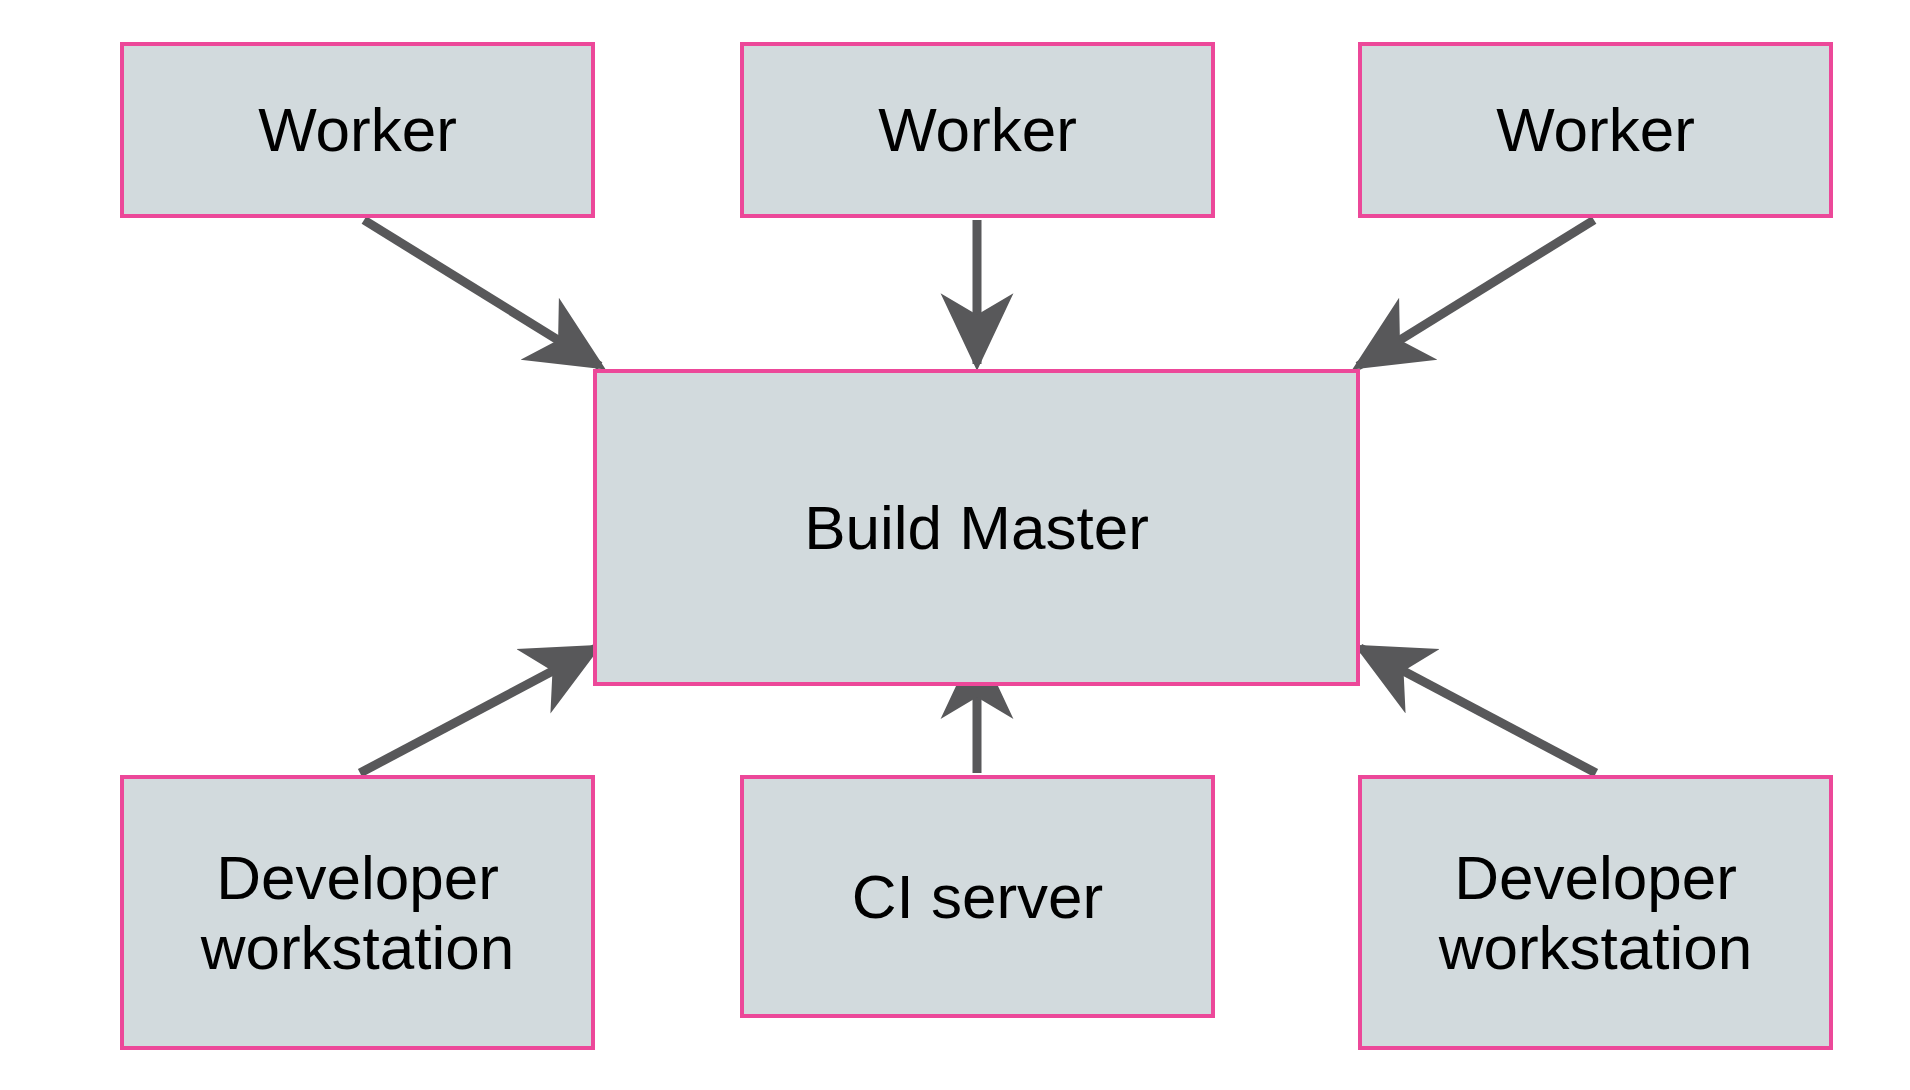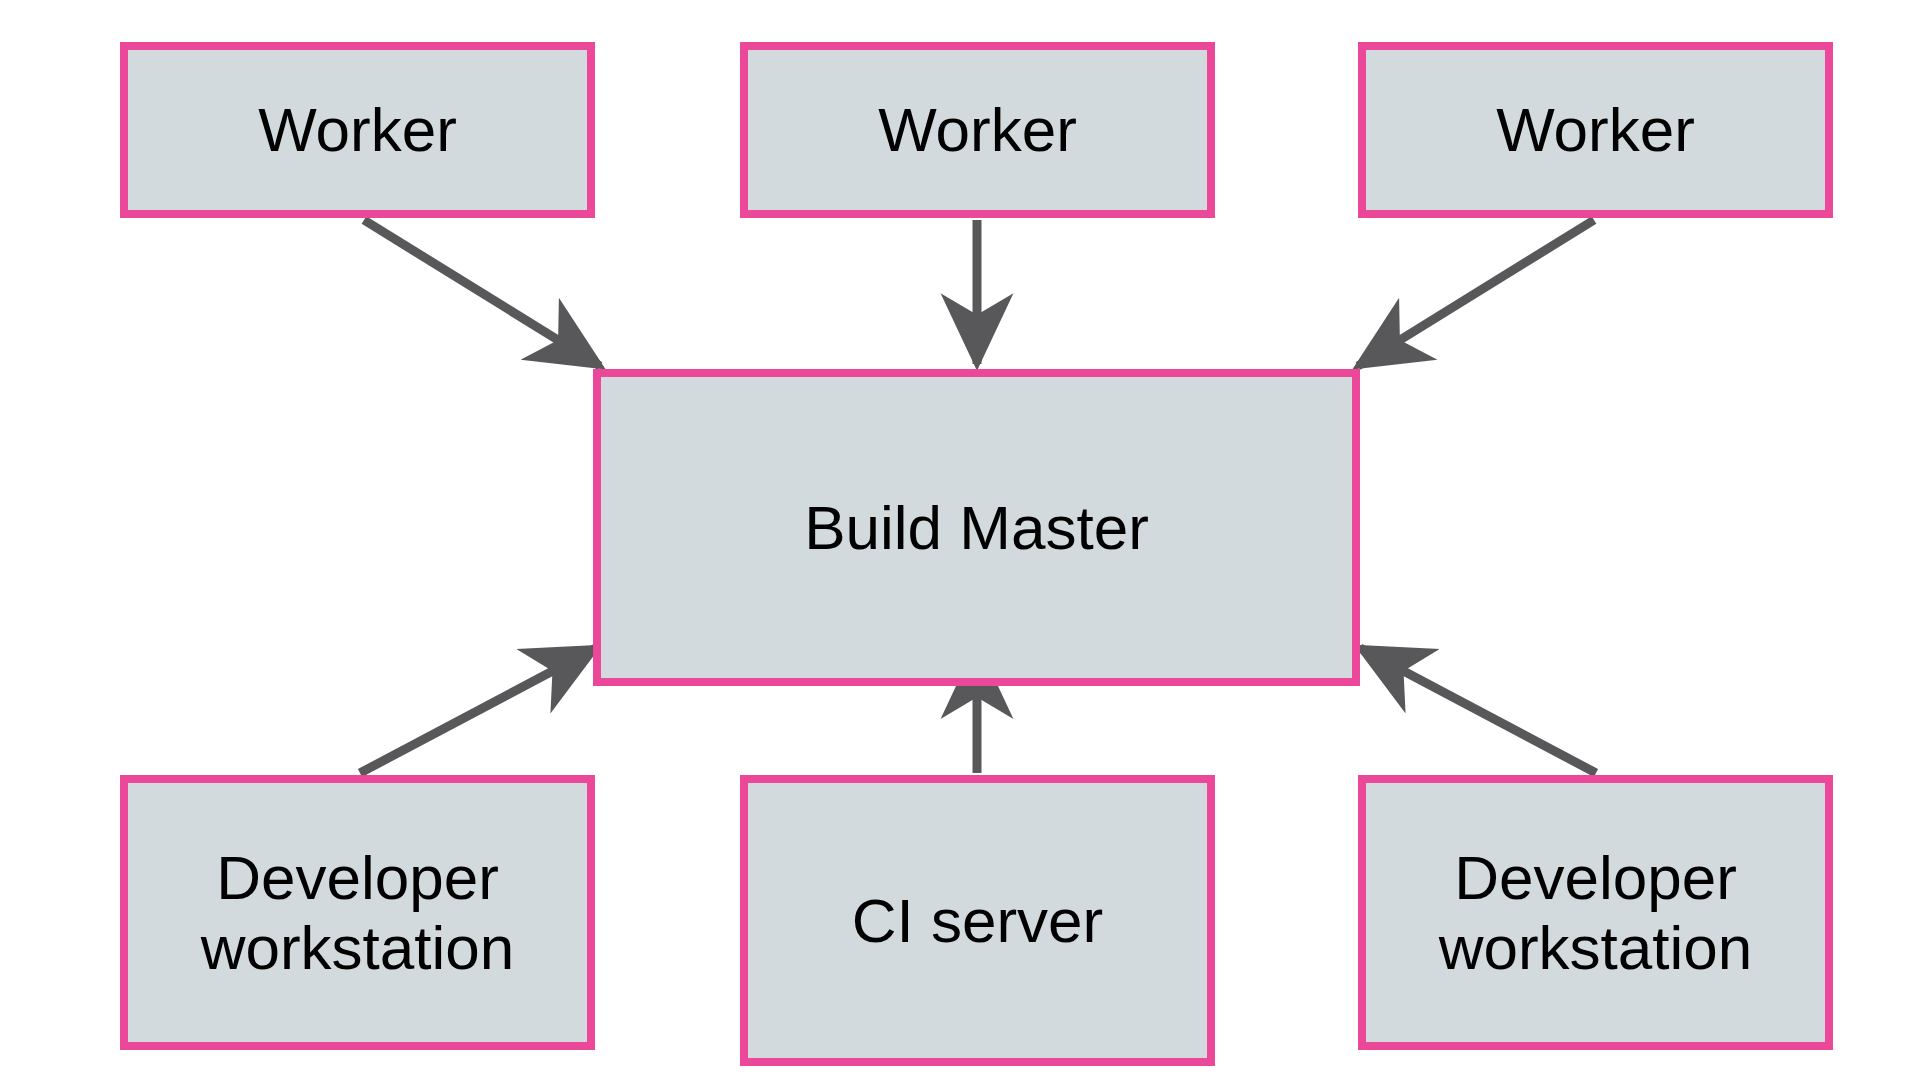--- a/index.html
+++ b/index.html
@@ -15,21 +15,21 @@
     position: relative;
     width: 1910px;
     height: 1090px;
     background: #ffffff;
     overflow: hidden;
   }
   .node {
     position: absolute;
     box-sizing: border-box;
     background: #d2dadd;
-    border: 8px solid #ec4899;
+    border: 4px solid #ec4899;
     display: flex;
     align-items: center;
     justify-content: center;
     text-align: center;
     color: #000000;
     font-family: "Liberation Sans", sans-serif;
     font-weight: 400;
     line-height: 1.12;
     white-space: pre-line;
     letter-spacing: 0px;
@@ -40,21 +40,21 @@
     white-space: pre-line;
   }
   
   #node-worker-1 { left: 120px; top: 42px;  width: 475px; height: 176px; font-size: 62px; }
   #node-worker-2 { left: 740px; top: 42px;  width: 475px; height: 176px; font-size: 62px; }
   #node-worker-3 { left: 1358px; top: 42px; width: 475px; height: 176px; font-size: 62px; }
   
   #node-build-master { left: 593px; top: 369px; width: 767px; height: 317px; font-size: 62px; }
   
   #node-dev-1 { left: 120px; top: 775px;  width: 475px; height: 275px; font-size: 62px; }
-  #node-ci    { left: 740px; top: 775px;  width: 475px; height: 291px; font-size: 62px; }
+  #node-ci    { left: 740px; top: 775px;  width: 475px; height: 243px; font-size: 62px; }
   #node-dev-2 { left: 1358px; top: 775px; width: 475px; height: 275px; font-size: 62px; }
 
   #edges {
     position: absolute;
     left: 0;
     top: 0;
     width: 1910px;
     height: 1090px;
     pointer-events: none;
   }

